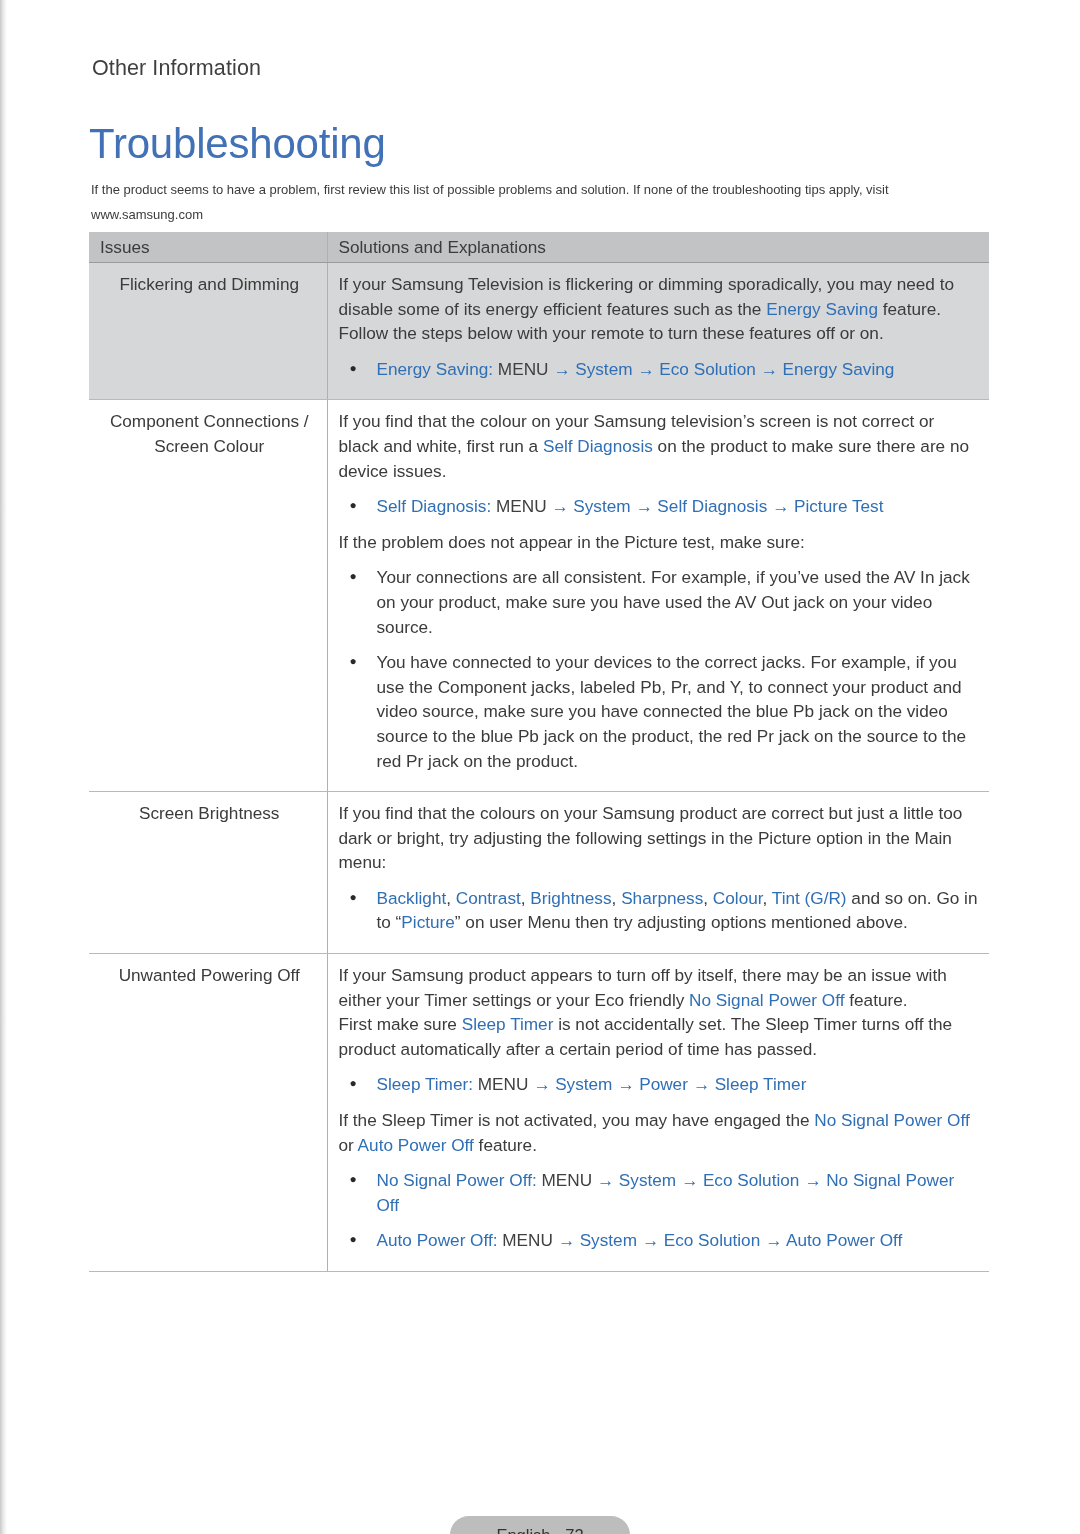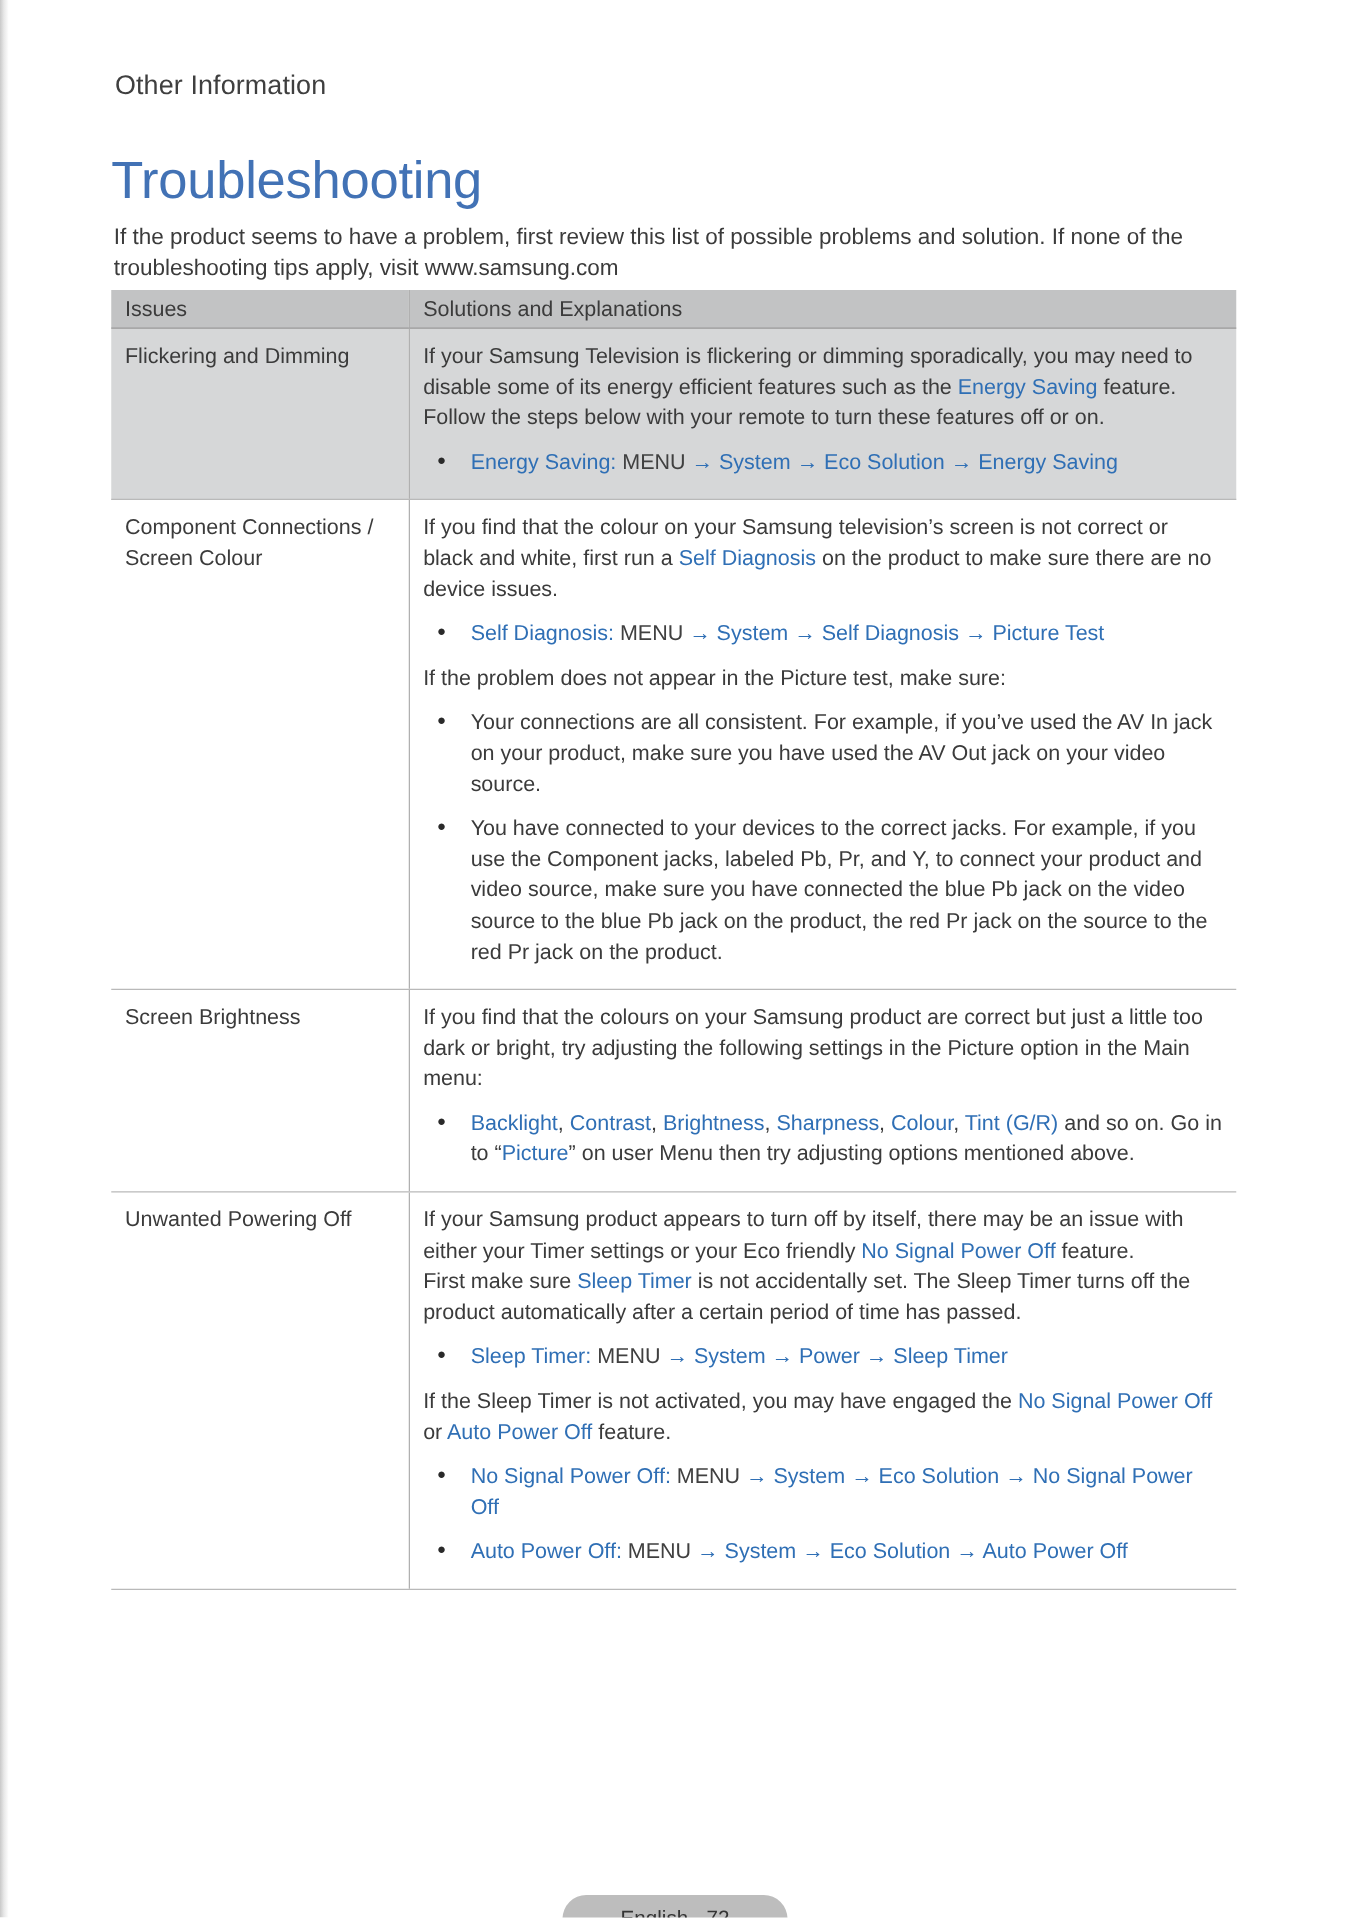--- a/index.html
+++ b/index.html
@@ -40,21 +40,21 @@
     top: 120px;
     font-size: 42px;
     color: #4272b5;
     letter-spacing: -0.2px;
   }
   .intro {
     position: absolute;
     left: 91px;
     top: 177px;
     width: 860px;
-    font-size: 18px;
+    font-size: 13px;
     line-height: 25px;
     color: #3b3b3b;
   }
 
   
   .tbl {
     position: absolute;
     left: 89px;
     top: 232px;
     width: 900px;
@@ -79,21 +79,21 @@
     border-bottom: 1.5px solid #9a9a9a;
   }
   .hdr-row th.col-issue { padding-left: 11px; }
   .hdr-row th.col-sol   { padding-left: 11px; border-left: 1.5px solid #b0b0b0; }
 
   .row > td {
     border-bottom: 1.4px solid #b9b9b9;
     font-size: 17.2px;
     line-height: 24.6px;
   }
-  .row > td.col-issue { padding: 9px 8px 12px 11px; }
+  .row > td.col-issue { padding: 9px 8px 12px 11px; text-align: center; }
   .row > td.col-sol   { padding: 9px 10px 12px 11px; border-left: 1.4px solid #b0b0b0; }
 
   .row.shaded > td { background: #d6d7d8; }
 
   .para { margin: 0 0 0 0; }
   .para + .para { margin-top: 0px; }
 
   .bul {
     position: relative;
     margin: 11px 0 11px 0;

